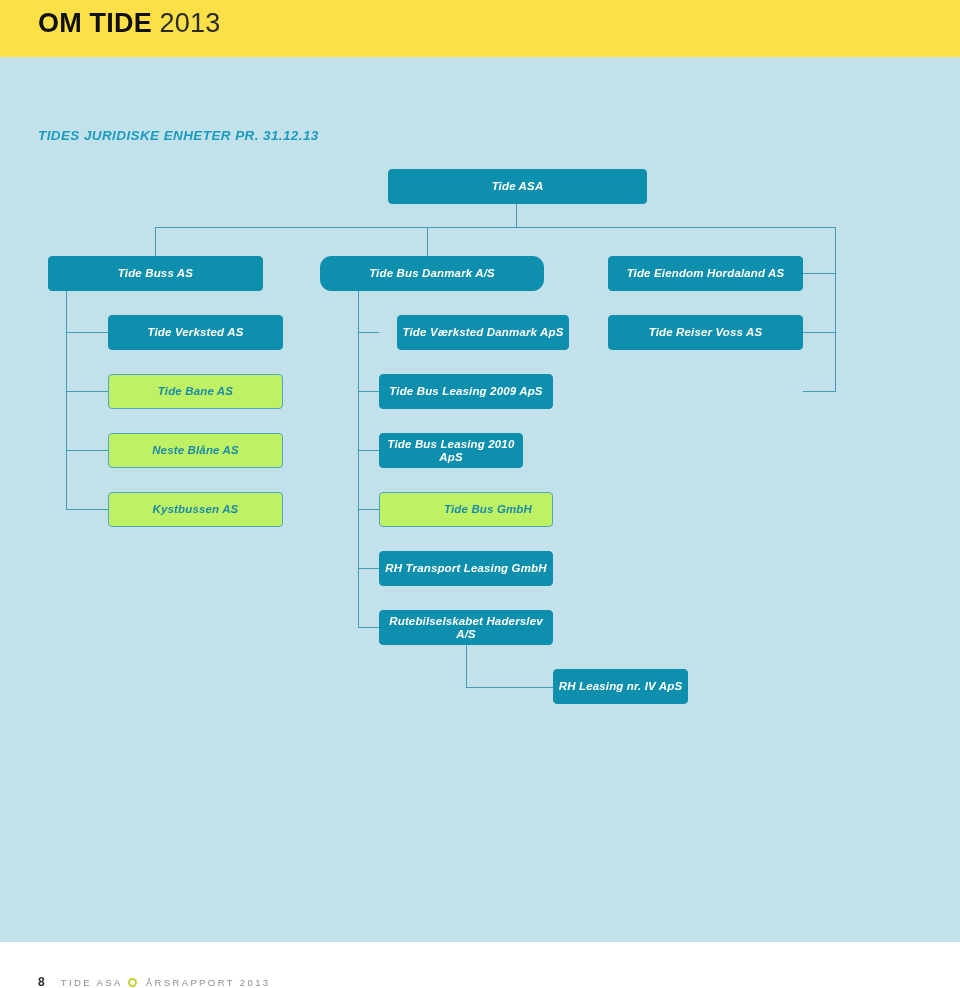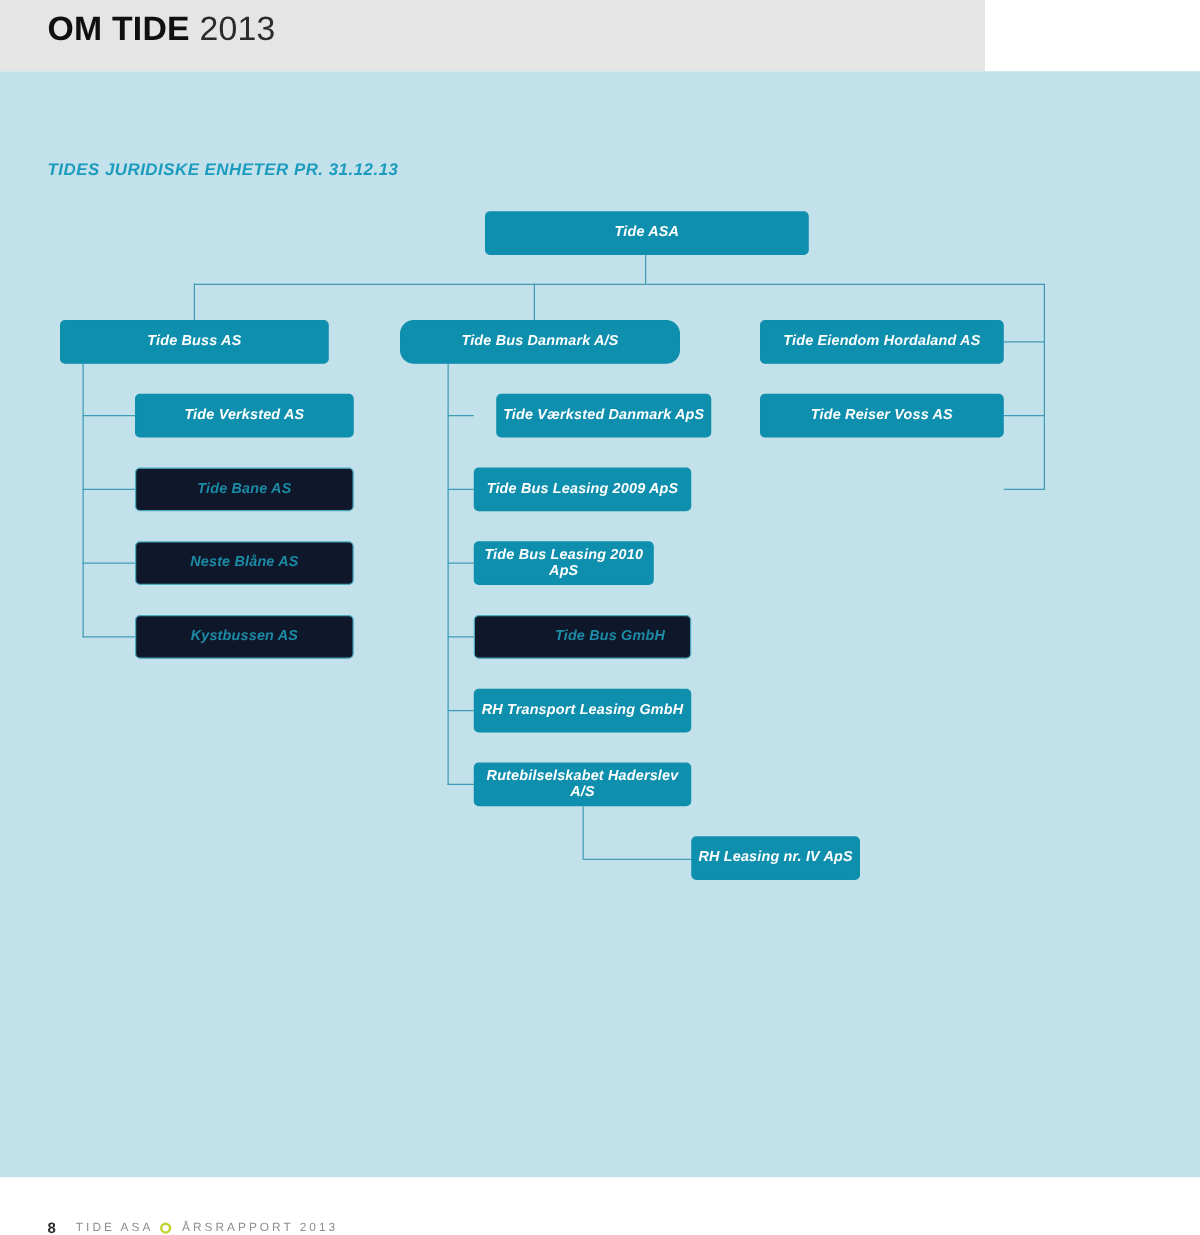--- a/index.html
+++ b/index.html
@@ -13,22 +13,22 @@
     height: 988px;
     background: #ffffff;
     overflow: hidden;
     font-family: "Liberation Sans", sans-serif;
   }
 
   
   #title-area {
     position: absolute;
     left: 0; top: 0;
-    width: 788px; height: 57px;
-    background: #e5e5e5;
+    width: 960px; height: 57px;
+    background: #fde047;
   }
   #doc-title {
     position: absolute;
     left: 38px; top: 8px;
     font-size: 27px;
     letter-spacing: 0.2px;
     white-space: nowrap;
   }
   #doc-title .strong {
     font-weight: bold;
@@ -78,21 +78,21 @@
     letter-spacing: 0.15px;
     line-height: 1.1;
     z-index: 2;
   }
   .node.filled {
     background: #0e8fad;
     border: 1px solid #0e8fad;
     color: #ffffff;
   }
   .node.hollow {
-    background: #0f172a;
+    background: #bef264;
     border: 1px solid #4aa9bf;
     color: #1b8ba6;
   }
 
   .conn {
     position: absolute;
     background: #3f9db5;
     z-index: 1;
   }
 

